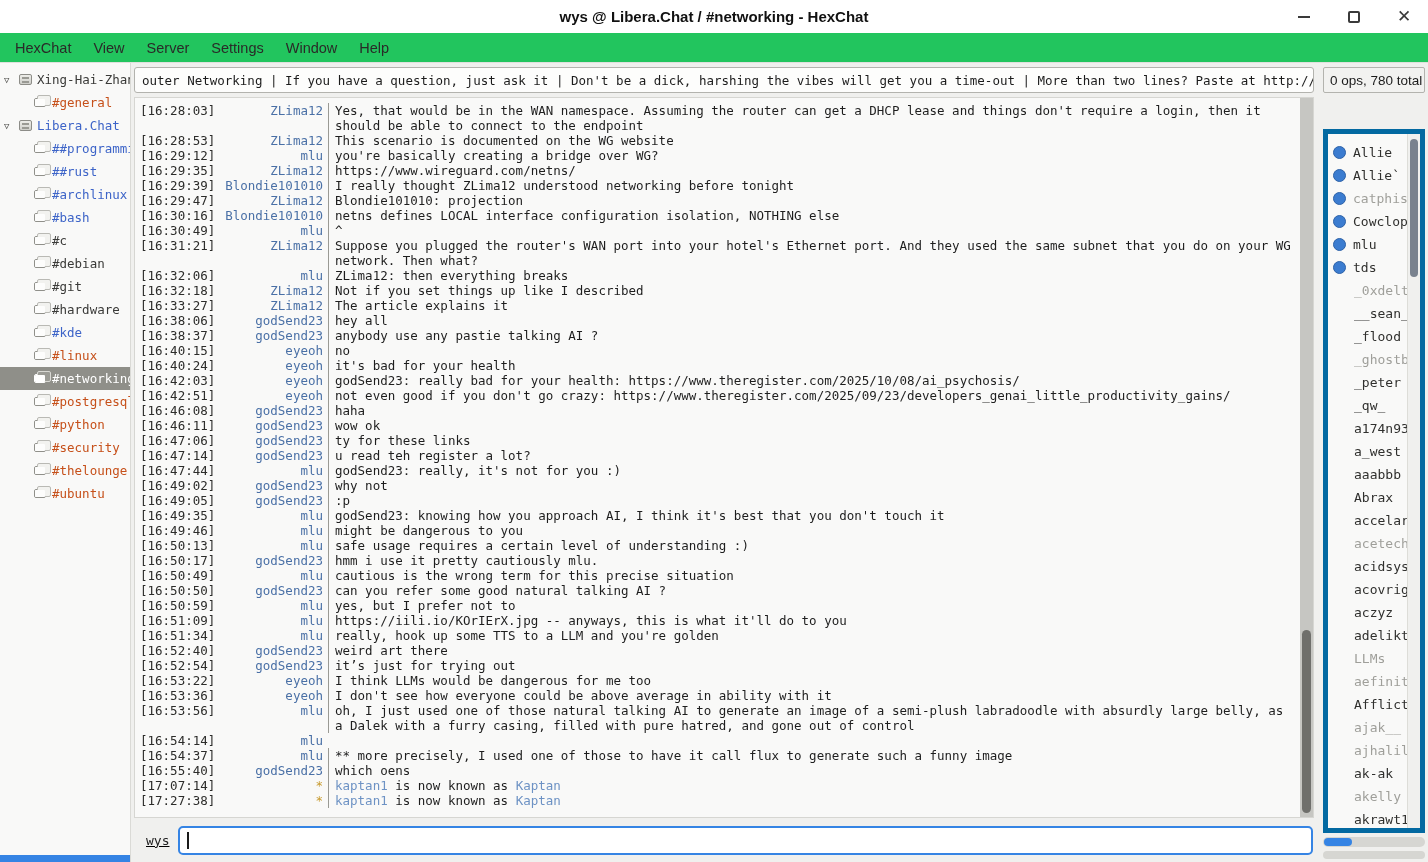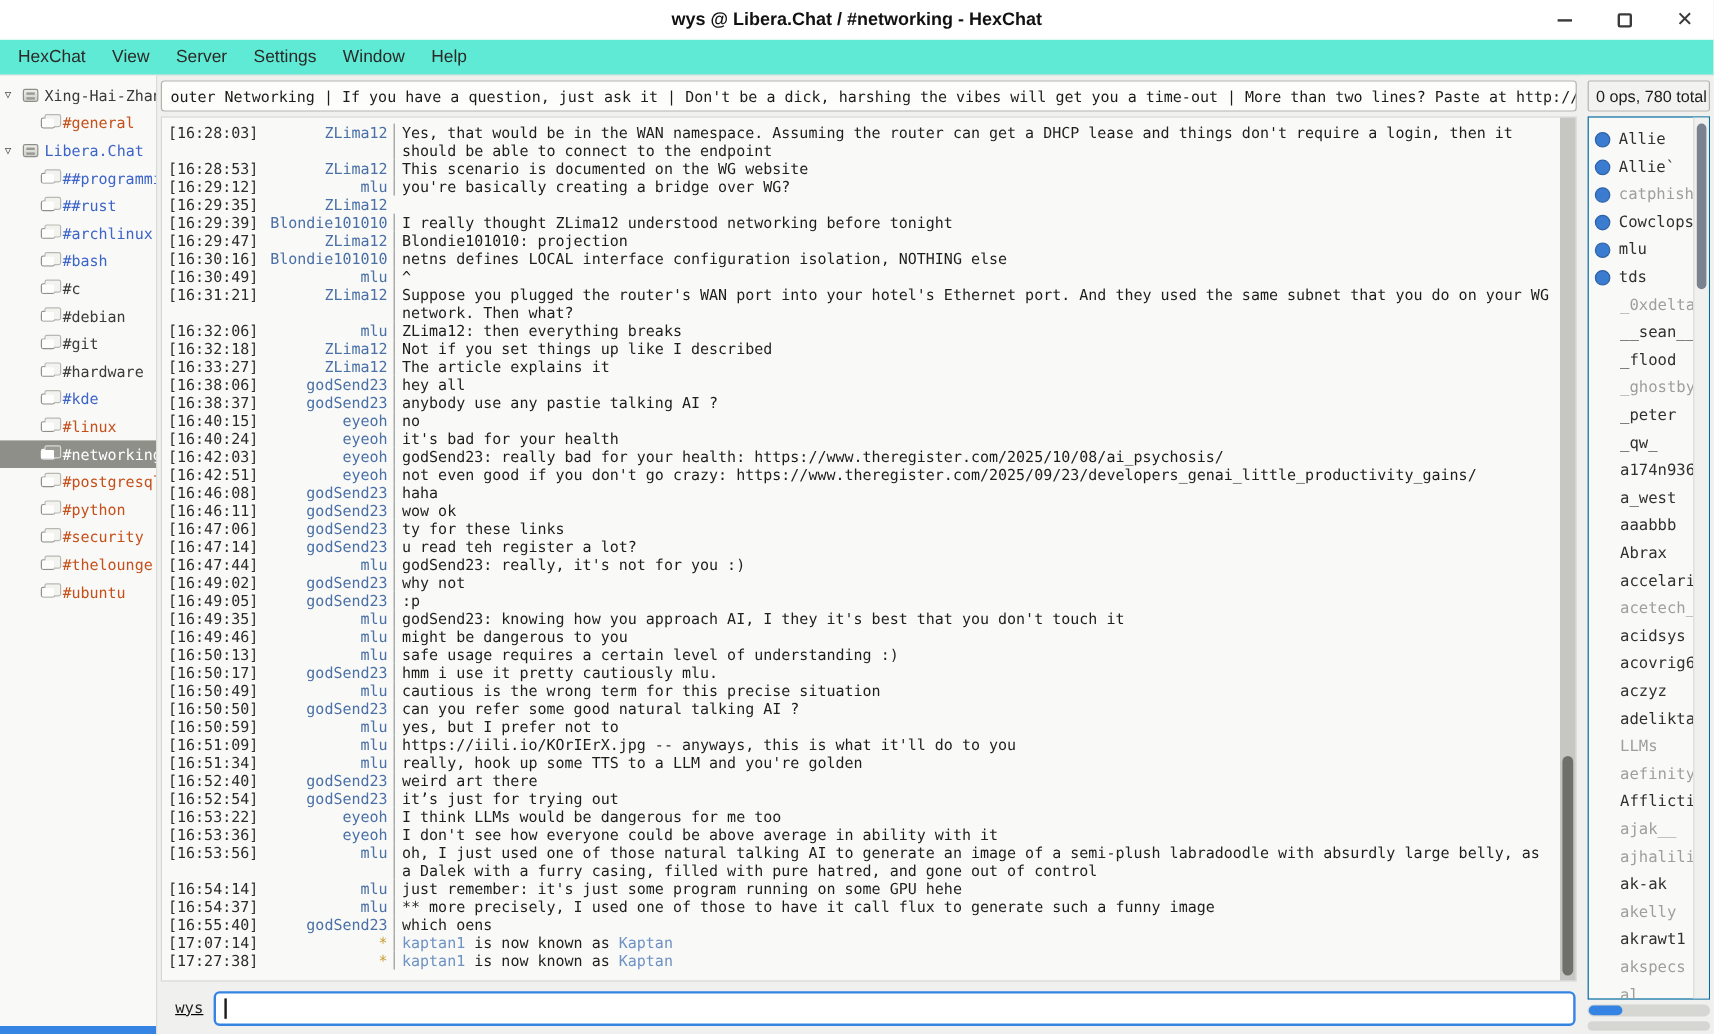--- a/index.html
+++ b/index.html
@@ -12,21 +12,21 @@
     align-items:center; justify-content:center; flex:none; }
   .title { font-weight:bold; font-size:15px; color:#111; }
   .controls { position:absolute; right:16px; top:0; height:100%; display:flex;
     align-items:center; gap:34px; }
   .ctl { display:flex; align-items:center; justify-content:center; width:16px; height:16px; cursor:default; }
   .glyph-min { width:12px; height:2px; background:#3a3a3a; }
   .glyph-max { width:12px; height:12px; border:2px solid #3a3a3a; border-radius:2px; }
   .glyph-close { font-size:17px; color:#3a3a3a; line-height:1; }
 
   
-  .menubar { height:30px; background:#5eead4; border-bottom:1px solid #e0e0dd;
+  .menubar { height:30px; background:#22c55e; border-bottom:1px solid #e0e0dd;
     display:flex; align-items:center; padding-left:4px; flex:none; }
   .menu-item { padding:4px 11px; font-size:14.5px; color:#2a2a28; }
 
   
   .main { flex:1; display:flex; min-height:0; background:#f0f0ee; }
 
   
   .tree { width:131px; flex:none; display:flex; flex-direction:column;
     background:#f9f9f8; border-right:1px solid #dadad6; }
   .tree-list { flex:1; overflow:hidden; padding-top:5px; }
@@ -80,21 +80,21 @@
   .mynick { font-family:"DejaVu Sans Mono", monospace; font-size:13px; color:#222; }
   .inputbox { flex:1; height:29px; border:2px solid var(--accent); border-radius:5px;
     background:#ffffff; display:flex; align-items:center; padding-left:7px; }
   .caret { width:1.5px; height:17px; background:#1a1a1a; }
 
   
   .users { width:110px; flex:none; display:flex; flex-direction:column; padding:4px 3px 3px 5px; background:#f0f0ee; }
   .users-header { height:26px; flex:none; border:1px solid #b3b3ae; border-radius:2px; background:#f2f2f0;
     display:flex; align-items:center; padding:0 6px; margin-bottom:4px;
     font-size:13.5px; color:#1c1c1c; white-space:nowrap; overflow:hidden; }
-  .users-body { flex:1; min-height:0; display:flex; border:1px solid #0369a1; background:#f9f9f8; }
+  .users-body { flex:1; min-height:0; display:flex; border:5px solid #0369a1; background:#f9f9f8;margin-top:32px; }
   .users-list { flex:1; min-width:0; overflow:hidden; padding-top:7px; }
   .user { height:23px; display:flex; align-items:center; padding-left:5px; white-space:nowrap; overflow:hidden;
     font-family:"DejaVu Sans Mono", monospace; font-size:13px; color:var(--user-dark); }
   .user.away { color:var(--away); }
   .dot { width:13px; height:13px; flex:none; border-radius:50%; margin-right:7px;
     background:var(--dot-blue); border:1px solid #2d62a8; }
   .dot-space { width:14px; flex:none; margin-right:7px; }
   .users-vscroll { width:13px; flex:none; background:#f0f0ee; border-left:1px solid #dddDd8; position:relative; }
   .users-vscroll .thumb { position:absolute; left:2px; right:2px; top:5px; height:138px;
     background:#79828e; border-radius:6px; }
@@ -250,20 +250,21 @@
               <span class="msg">This scenario is documented on the WG website</span>
             </div>
             <div class="row">
               <span class="time">[16:29:12]</span>
               <span class="nick">mlu</span>
               <span class="msg">you're basically creating a bridge over WG?</span>
             </div>
             <div class="row">
               <span class="time">[16:29:35]</span>
               <span class="nick">ZLima12</span>
+              <span class="msg">https://www.wireguard.com/netns/</span>
             </div>
             <div class="row">
               <span class="time">[16:29:39]</span>
               <span class="nick">Blondie101010</span>
               <span class="msg">I really thought ZLima12 understood networking before tonight</span>
             </div>
             <div class="row">
               <span class="time">[16:29:47]</span>
               <span class="nick">ZLima12</span>
               <span class="msg">Blondie101010: projection</span>
@@ -359,21 +360,21 @@
               <span class="msg">why not</span>
             </div>
             <div class="row">
               <span class="time">[16:49:05]</span>
               <span class="nick">godSend23</span>
               <span class="msg">:p</span>
             </div>
             <div class="row">
               <span class="time">[16:49:35]</span>
               <span class="nick">mlu</span>
-              <span class="msg">godSend23: knowing how you approach AI, I they it's best that you don't touch it</span>
+              <span class="msg">godSend23: knowing how you approach AI, I think it's best that you don't touch it</span>
             </div>
             <div class="row">
               <span class="time">[16:49:46]</span>
               <span class="nick">mlu</span>
               <span class="msg">might be dangerous to you</span>
             </div>
             <div class="row">
               <span class="time">[16:50:13]</span>
               <span class="nick">mlu</span>
               <span class="msg">safe usage requires a certain level of understanding :)</span>
@@ -429,21 +430,20 @@
               <span class="msg">I don't see how everyone could be above average in ability with it</span>
             </div>
             <div class="row">
               <span class="time">[16:53:56]</span>
               <span class="nick">mlu</span>
               <span class="msg">oh, I just used one of those natural talking AI to generate an image of a semi-plush labradoodle with absurdly large belly, as a Dalek with a furry casing, filled with pure hatred, and gone out of control</span>
             </div>
             <div class="row">
               <span class="time">[16:54:14]</span>
               <span class="nick">mlu</span>
-              <span class="msg">just remember: it's just some program running on some GPU hehe</span>
             </div>
             <div class="row">
               <span class="time">[16:54:37]</span>
               <span class="nick">mlu</span>
               <span class="msg">** more precisely, I used one of those to have it call flux to generate such a funny image</span>
             </div>
             <div class="row">
               <span class="time">[16:55:40]</span>
               <span class="nick">godSend23</span>
               <span class="msg">which oens</span>

